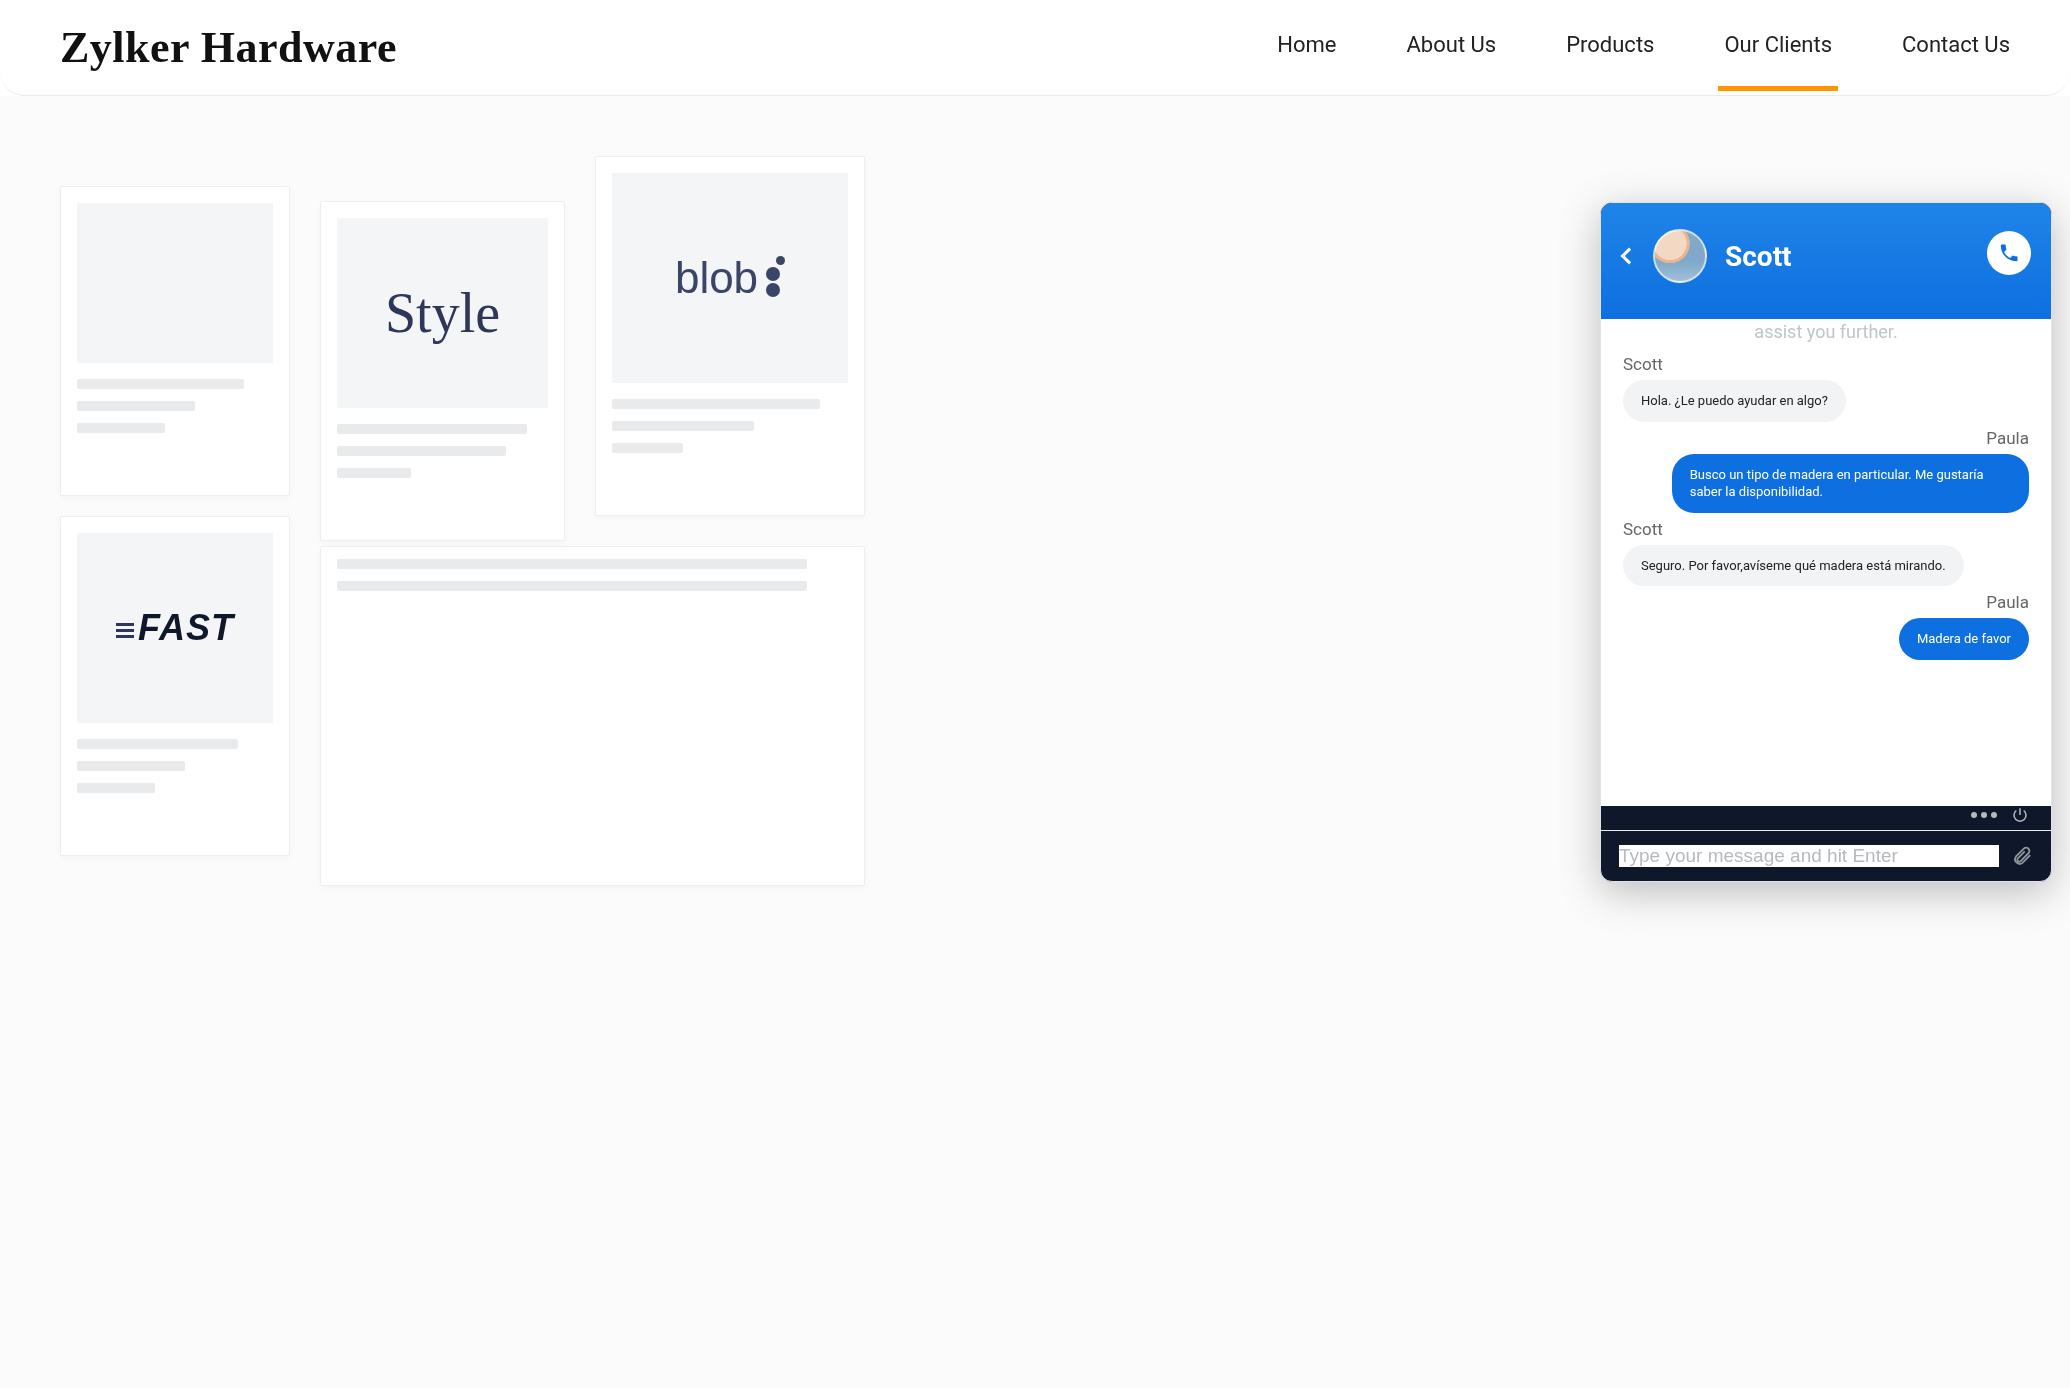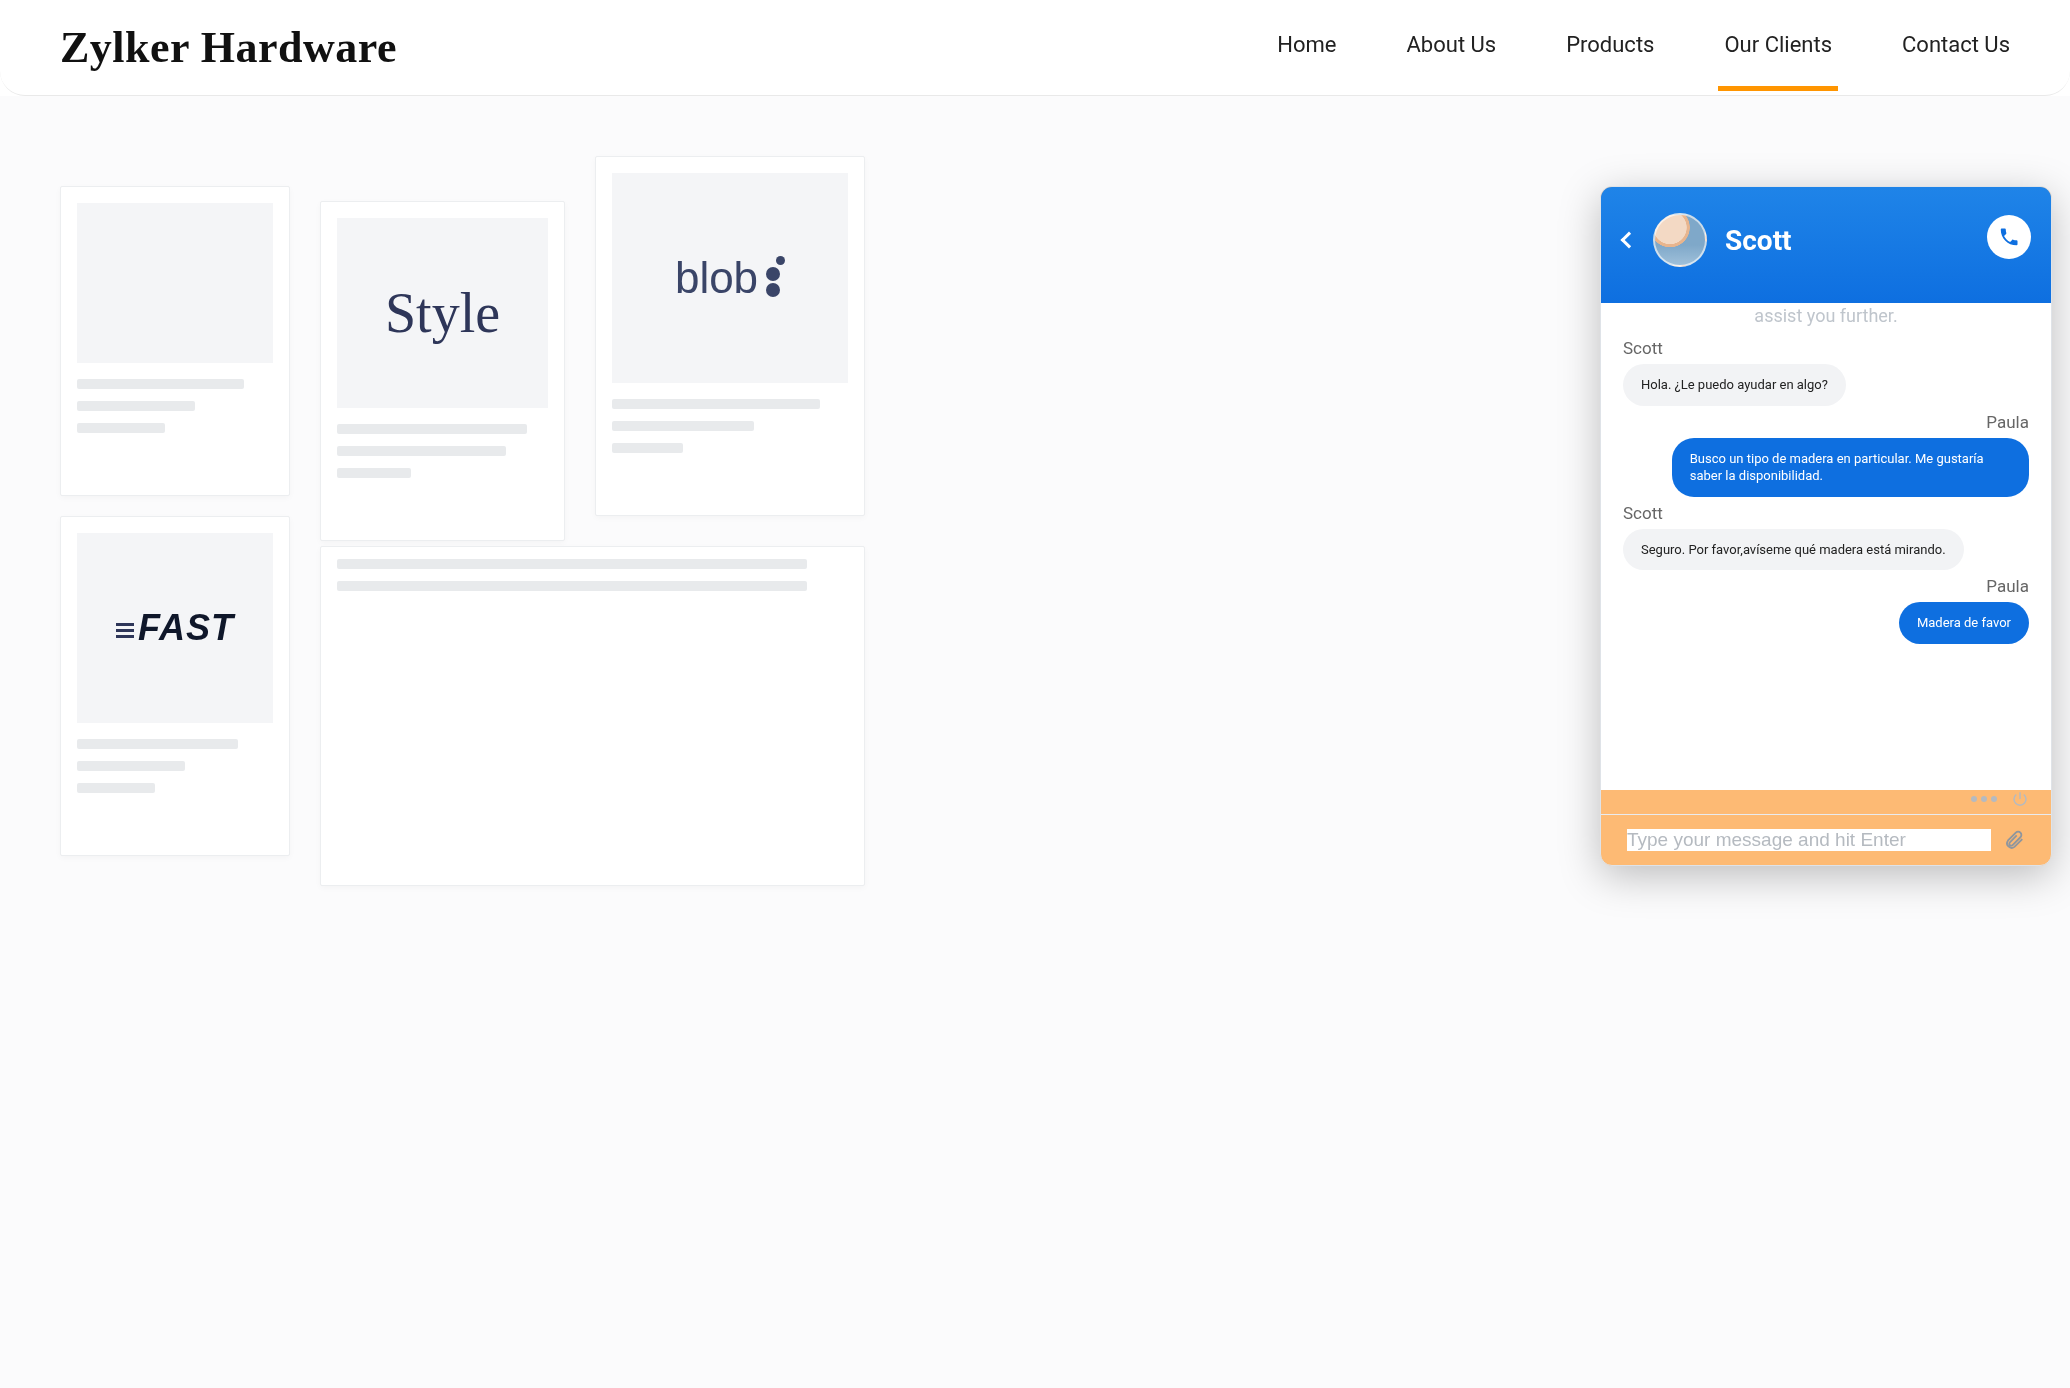--- a/index.html
+++ b/index.html
@@ -155,29 +155,29 @@
   }
   .logo-jump::before { top:6px; }
   .logo-jump::after  { bottom:6px; }
   .logo-jump span.u { position:relative; top:6px; }
   .logo-jump span.m { position:relative; top:10px; }
 
   
   .chat-widget {
     position: absolute;
     right: 18px;
-    top: 90px;
+    top: 106px;
     width: 452px;
     height: 680px;
     border-radius: 12px;
     box-shadow: 0 10px 40px rgba(0,0,0,0.25);
     overflow: hidden;
     display: flex;
     flex-direction: column;
-    background: #fdba74;
+    background: #0f172a;
     border: 1px solid #dfe3e8;
   }
   .chat-header {
     background: linear-gradient(180deg, #1f84e8 0%, #0e6fe0 100%);
     color: #fff;
     padding: 26px 22px 36px 22px;
     display: flex;
     align-items: center;
     gap: 18px;
     position: relative;
@@ -263,21 +263,21 @@
   .dots3 i { width:6px; height:6px; background:#b5bac0; border-radius:50%; display:block; }
   .power-icon {
     width:18px; height:18px; cursor:pointer;
   }
   .power-icon svg { width:100%; height:100%; stroke:#b5bac0; fill:none; stroke-width:2; }
 
   .chat-input-row {
     border-top: 1px solid #e9ebee;
     display:flex;
     align-items:center;
-    padding: 14px 26px;
+    padding: 14px 18px;
     gap: 12px;
   }
   .chat-input {
     flex:1;
     border:none;
     outline:none;
     font-size: 19px;
     color:#333;
   }
   .chat-input::placeholder { color:#b5bac0; }

